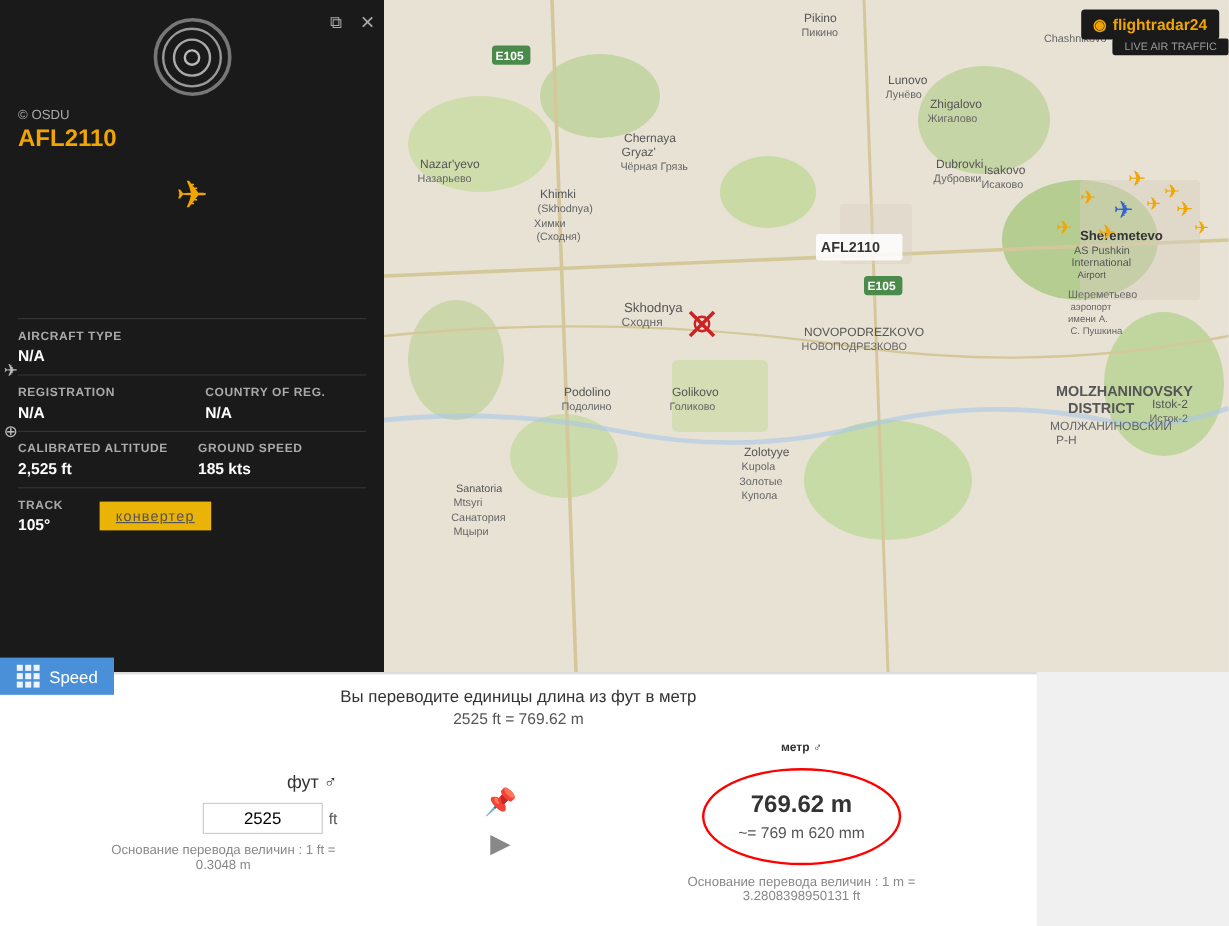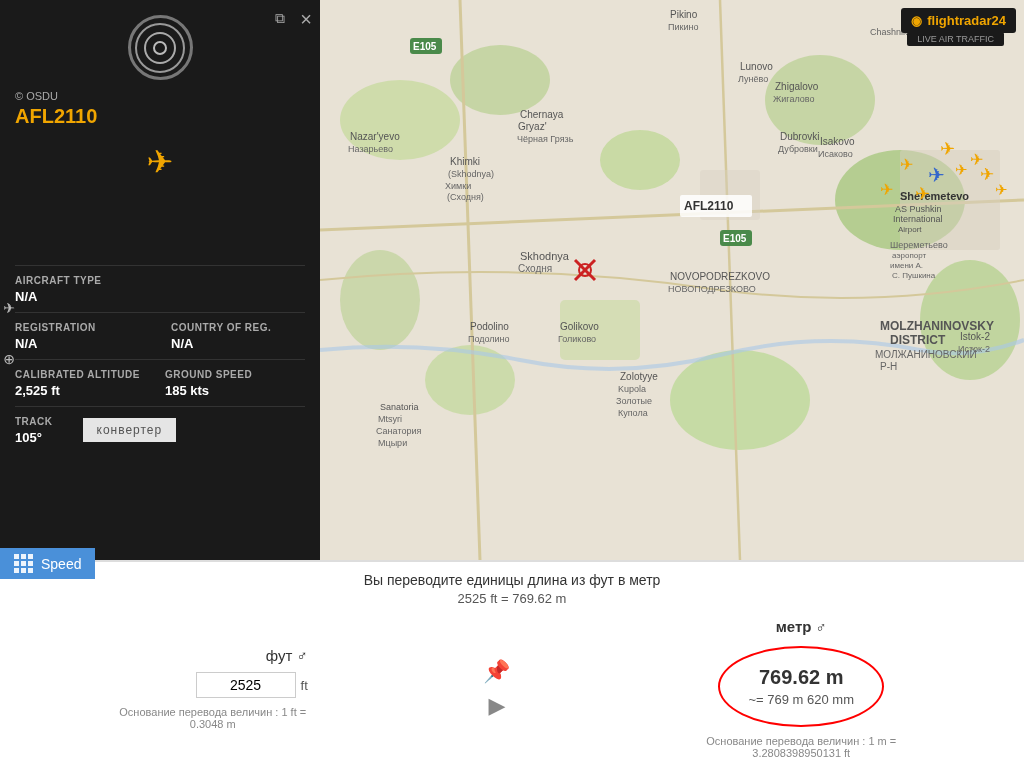--- a/index.html
+++ b/index.html
@@ -54,21 +54,21 @@
       left: 320px; top: 0;
       right: 0; height: 560px;
       background: #e8e0d0;
       overflow: hidden;
     }
 
     
     #bottom-panel {
       position: absolute;
       left: 0; top: 560px;
-      width: 1024px; height: 212px;
+      width: 864px; height: 212px;
       background: #fff;
       border-top: 2px solid #ddd;
       padding: 10px 20px;
     }
   </style>
 </head>
 <body>
 
 <div id="left-panel">
 
@@ -123,21 +123,21 @@
         <div class="detail-label">GROUND SPEED</div>
         <div class="detail-value">185 kts</div>
       </div>
     </div>
 
     <div class="detail-row" style="display:flex;align-items:center;gap:30px;">
       <div>
         <div class="detail-label">TRACK</div>
         <div class="detail-value">105°</div>
       </div>
-      <button style="background:#e5e5e5;color:#555;border:none;padding:5px 14px;font-size:12px;cursor:pointer;letter-spacing:1px;">конвертер</button>
+      <button style="background:#eab308;color:#555;border:none;padding:5px 14px;font-size:12px;cursor:pointer;letter-spacing:1px;text-decoration:underline;">конвертер</button>
     </div>
   </div>
 </div>
 
 <div style="position:absolute;left:0;top:300px;width:18px;z-index:12;display:flex;flex-direction:column;gap:35px;align-items:center;">
   <span style="color:#fff;font-size:14px;opacity:0.7;">✈</span>
   <span style="color:#fff;font-size:14px;opacity:0.7;">⊕</span>
 </div>
 
 <div id="map-area">
@@ -244,21 +244,21 @@
     <text x="675" y="195" font-size="15" fill="#f0a500" font-family="Arial">✈</text>
 
     <text x="608" y="182" font-size="20" fill="#3366cc" font-family="Arial">✈</text>
   </svg>
 
   
   <div style="position:absolute;top:8px;right:8px;background:#1a1a1a;color:#f0a500;font-size:13px;font-weight:bold;padding:5px 10px;border-radius:3px;display:flex;align-items:center;gap:5px;">
     <span style="color:#f0a500;">◉</span>
     <span>flightradar24</span>
   </div>
-  <div style="position:absolute;top:32px;right:20px;color:#999;font-size:9px;background:#1a1a1a;padding:2px 10px;border-radius:2px;">LIVE AIR TRAFFIC</div>
+  <div style="position:absolute;top:32px;right:0;color:#999;font-size:9px;background:#1a1a1a;padding:2px 10px;border-radius:2px;">LIVE AIR TRAFFIC</div>
 </div>
 
 <div id="bottom-panel">
   <div style="text-align:center;font-size:14px;color:#333;margin-bottom:3px;">Вы переводите единицы длина из фут в метр</div>
   <div style="text-align:center;font-size:13px;color:#555;margin-bottom:12px;">2525 ft = 769.62 m</div>
 
   <div style="display:flex;align-items:center;justify-content:space-around;">
 
     <div style="display:flex;flex-direction:column;align-items:flex-end;gap:8px;min-width:200px;">
       <div style="font-size:15px;color:#333;">фут ♂</div>
@@ -268,21 +268,21 @@
       </div>
       <div style="font-size:11px;color:#888;text-align:center;max-width:190px;">Основание перевода величин : 1 ft = 0.3048 m</div>
     </div>
 
     <div style="display:flex;flex-direction:column;align-items:center;gap:8px;">
       <span style="font-size:22px;color:#5588cc;">📌</span>
       <span style="font-size:22px;color:#888;">▶</span>
     </div>
 
     <div style="display:flex;flex-direction:column;align-items:center;gap:8px;min-width:220px;">
-      <div style="font-size:15px;color:#333;font-weight:bold;">метр ♂</div>
+      <div style="font-size:10px;color:#333;font-weight:bold;">метр ♂</div>
       <div style="border:2px solid red;border-radius:50%;padding:18px 28px;text-align:center;margin-top:3px;">
         <div style="font-size:20px;color:#333;font-weight:bold;">769.62 m</div>
         <div style="font-size:13px;color:#555;margin-top:3px;">~= 769 m 620 mm</div>
       </div>
       <div style="font-size:11px;color:#888;text-align:center;max-width:230px;">Основание перевода величин : 1 m = 3.2808398950131 ft</div>
     </div>
   </div>
 </div>
 
 <div style="position:absolute;left:0;top:548px;background:#4a90d9;color:#fff;padding:6px 14px;font-size:14px;display:flex;align-items:center;gap:8px;cursor:pointer;z-index:20;">

